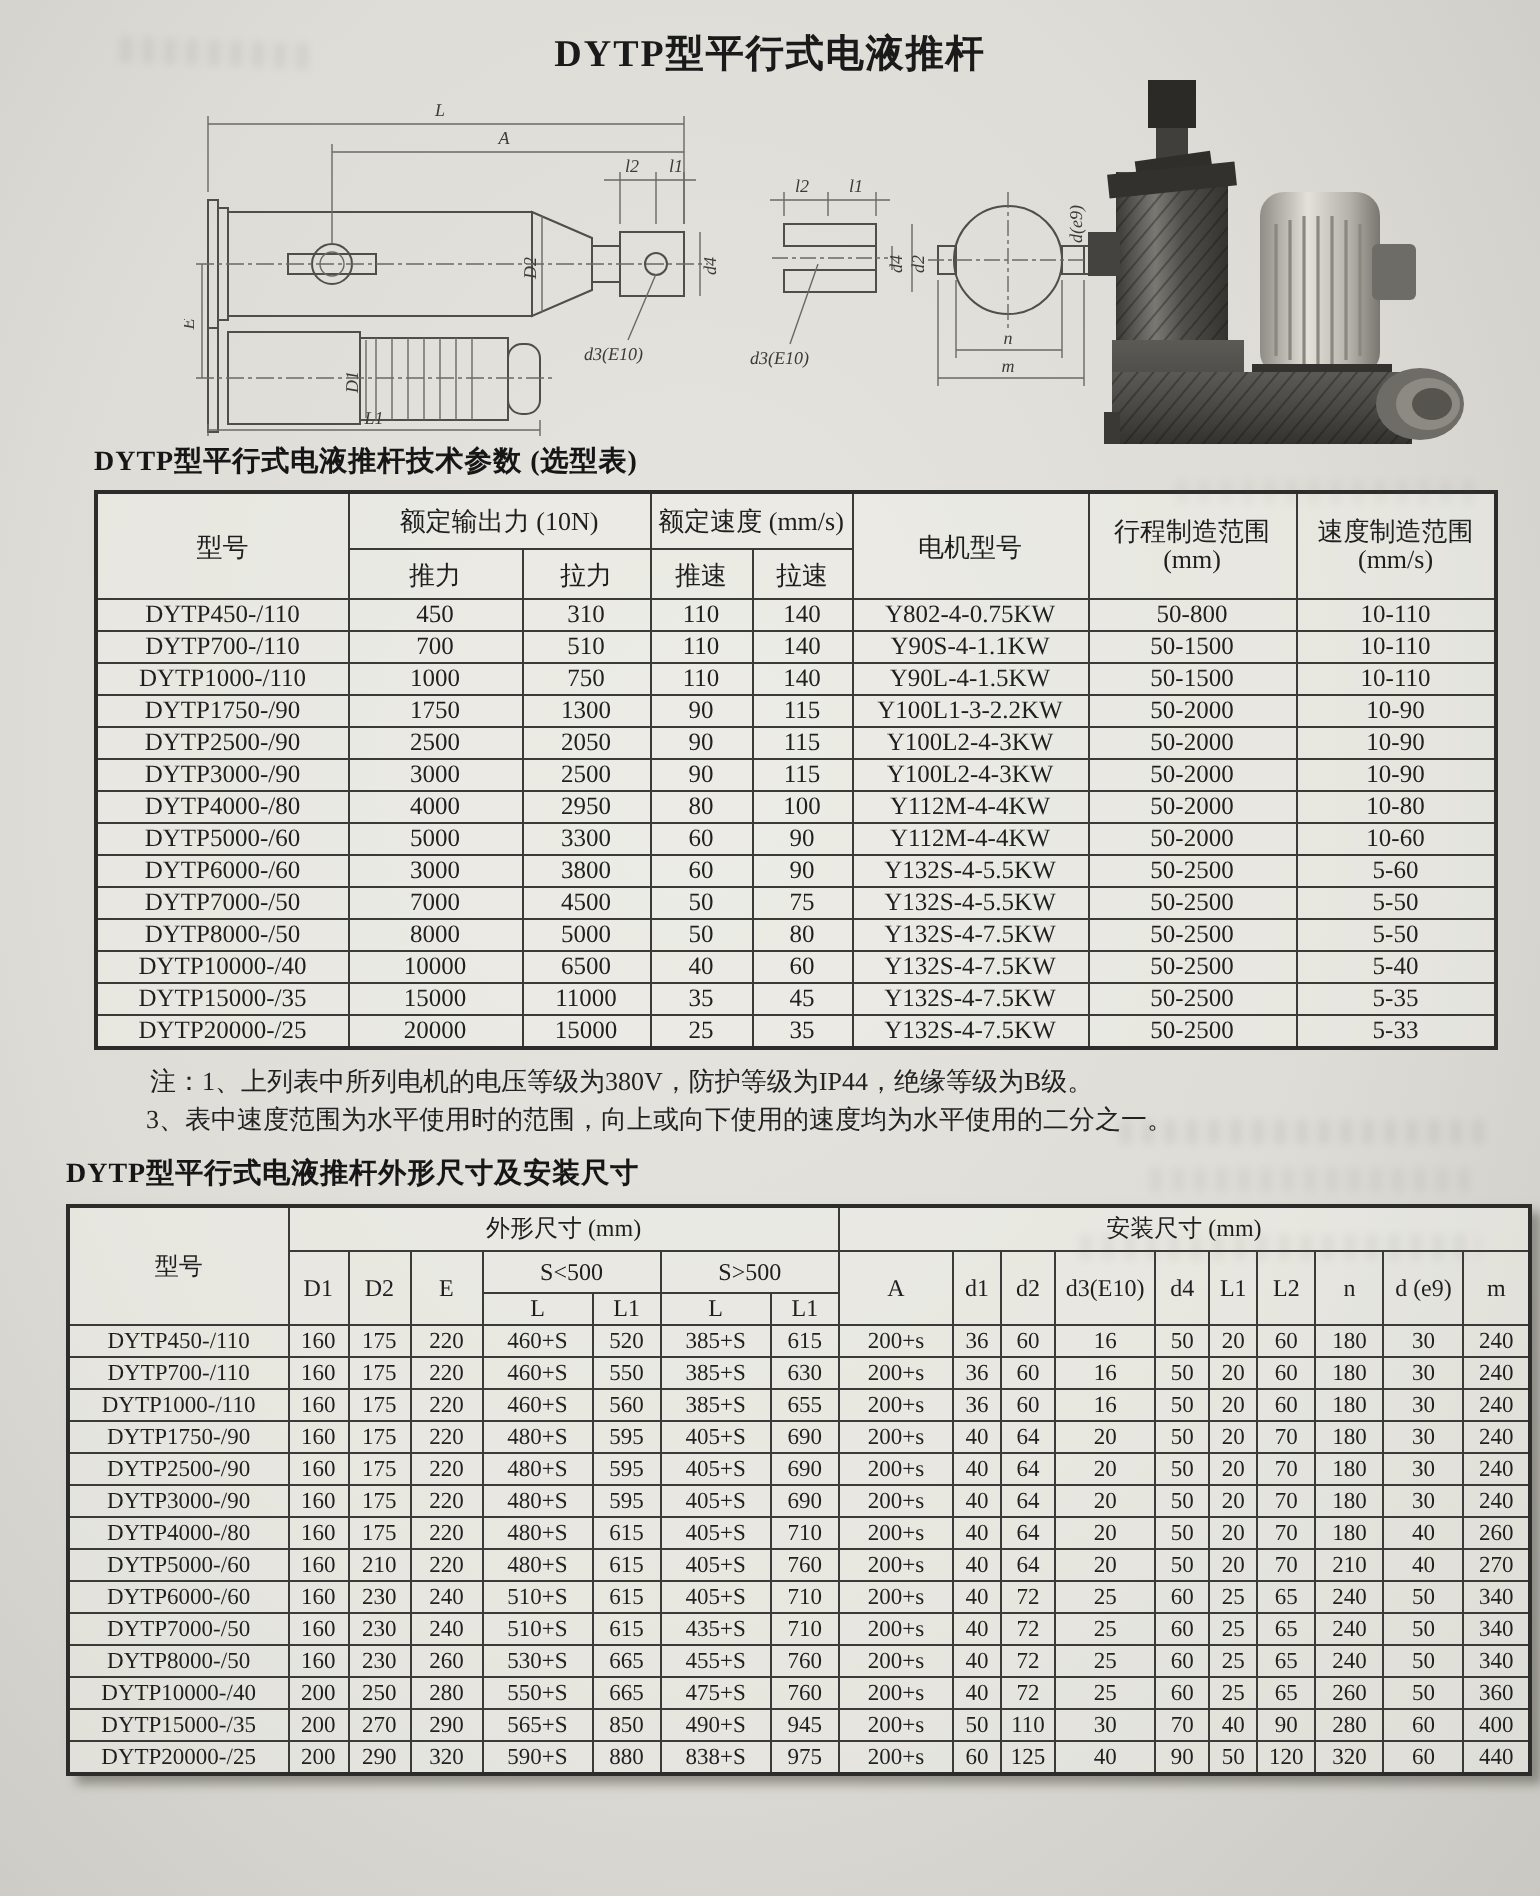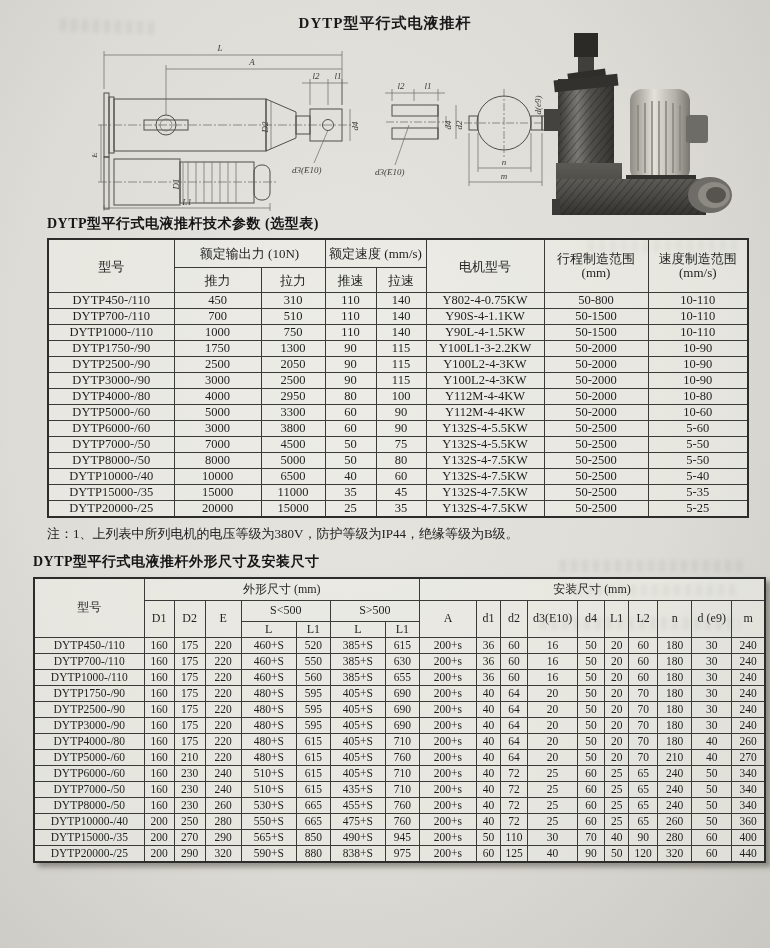--- a/index.html
+++ b/index.html
@@ -5,21 +5,21 @@
   html,body{margin:0;padding:0;}
   body{
     width:770px;height:948px;overflow:hidden;position:relative;
     background:radial-gradient(ellipse at 45% 40%, #e6e5e0 0%, #dddcd6 55%, #c9c8c2 100%);
     font-family:"Liberation Serif","DejaVu Serif",serif;
     color:#1f1f1f;
   }
   .artifact{position:absolute;pointer-events:none;filter:blur(2px);opacity:.16;
     background:repeating-linear-gradient(90deg, rgba(90,90,84,.55) 0 6px, transparent 6px 11px);}
   h1.title{
-    margin:14px 0 2px 0;text-align:center;font-size:15px;font-weight:bold;
+    margin:14px 0 2px 0;text-align:center;font-size:19px;font-weight:bold;
     letter-spacing:1px;color:#1a1a1a;
   }
   .figure-row{position:relative;height:180px;margin:2px 0 0 0;}
   .dim-drawing{position:absolute;left:92px;top:0;}
   .product-photo{position:absolute;left:528px;top:-4px;}
   .drawing-line{stroke:#4f4e4a;stroke-width:1;fill:none;}
   .drawing-thin{stroke:#6a6965;stroke-width:.7;fill:none;}
   .dim-label{font-family:"Liberation Serif","DejaVu Serif",serif;font-style:italic;font-size:9px;fill:#3c3b38;}
   h2.section-heading{
     font-size:14px;font-weight:bold;margin:0;color:#161616;letter-spacing:.5px;
@@ -36,21 +36,21 @@
   #spec-table tbody td{height:15px;font-size:12.5px;line-height:13px;}
   .two-line span{display:block;line-height:14px;}
   #dim-table{width:733px;margin-left:33px;border:2px solid #2c2c2a;font-size:11.5px;
     box-shadow:5px 4px 5px rgba(75,73,66,.5);}
   #dim-table th{font-size:12px;line-height:13px;}
   #dim-table thead tr:nth-child(1) th{height:21px;}
   #dim-table thead tr:nth-child(2) th{height:20px;}
   #dim-table thead tr:nth-child(3) th{height:15px;}
   #dim-table tbody td{height:15px;line-height:12px;}
   .notes{margin:7px 0 0 47px;font-size:13px;line-height:18.5px;width:672px;color:#222;}
-  .note-line{padding-left:42px;text-indent:-42px;}
+  .note-line{padding-left:42px;text-indent:-42px;margin-left:28px;}
   .note-line.sub{margin-left:26px;padding-left:16px;text-indent:-16px;}
 </style>
 </head>
 <body>
 
 <div class="artifact" style="left:60px;top:20px;width:95px;height:13px;transform:rotate(2deg);"></div>
 <div class="artifact" style="left:588px;top:240px;width:150px;height:12px;opacity:.1;"></div>
 <div class="artifact" style="left:560px;top:560px;width:185px;height:12px;"></div>
 <div class="artifact" style="left:575px;top:584px;width:160px;height:12px;opacity:.12;"></div>
 <div class="artifact" style="left:540px;top:617px;width:200px;height:13px;opacity:.13;"></div>
@@ -386,27 +386,28 @@
         <td>5-35</td>
       </tr>
       <tr>
         <td>DYTP20000-/25</td>
         <td>20000</td>
         <td>15000</td>
         <td>25</td>
         <td>35</td>
         <td>Y132S-4-7.5KW</td>
         <td>50-2500</td>
-        <td>5-25</td>
+        <td>5-33</td>
       </tr>
     </tbody>
 </table>
 
 <div class="notes">
   <div class="note-line"><span>注：</span><span>1、上列表中所列电机的电压等级为380V，防护等级为IP44，绝缘等级为B级。</span></div>
+  <div class="note-line sub">3、表中速度范围为水平使用时的范围，向上或向下使用的速度均为水平使用的二分之一。</div>
 </div>
 
 <h2 class="section-heading" id="dim-heading">DYTP型平行式电液推杆外形尺寸及安装尺寸</h2>
 
 <table id="dim-table">
   <colgroup>
     <col style="width:110px">
       <col style="width:30px">
       <col style="width:31px">
       <col style="width:36px">

